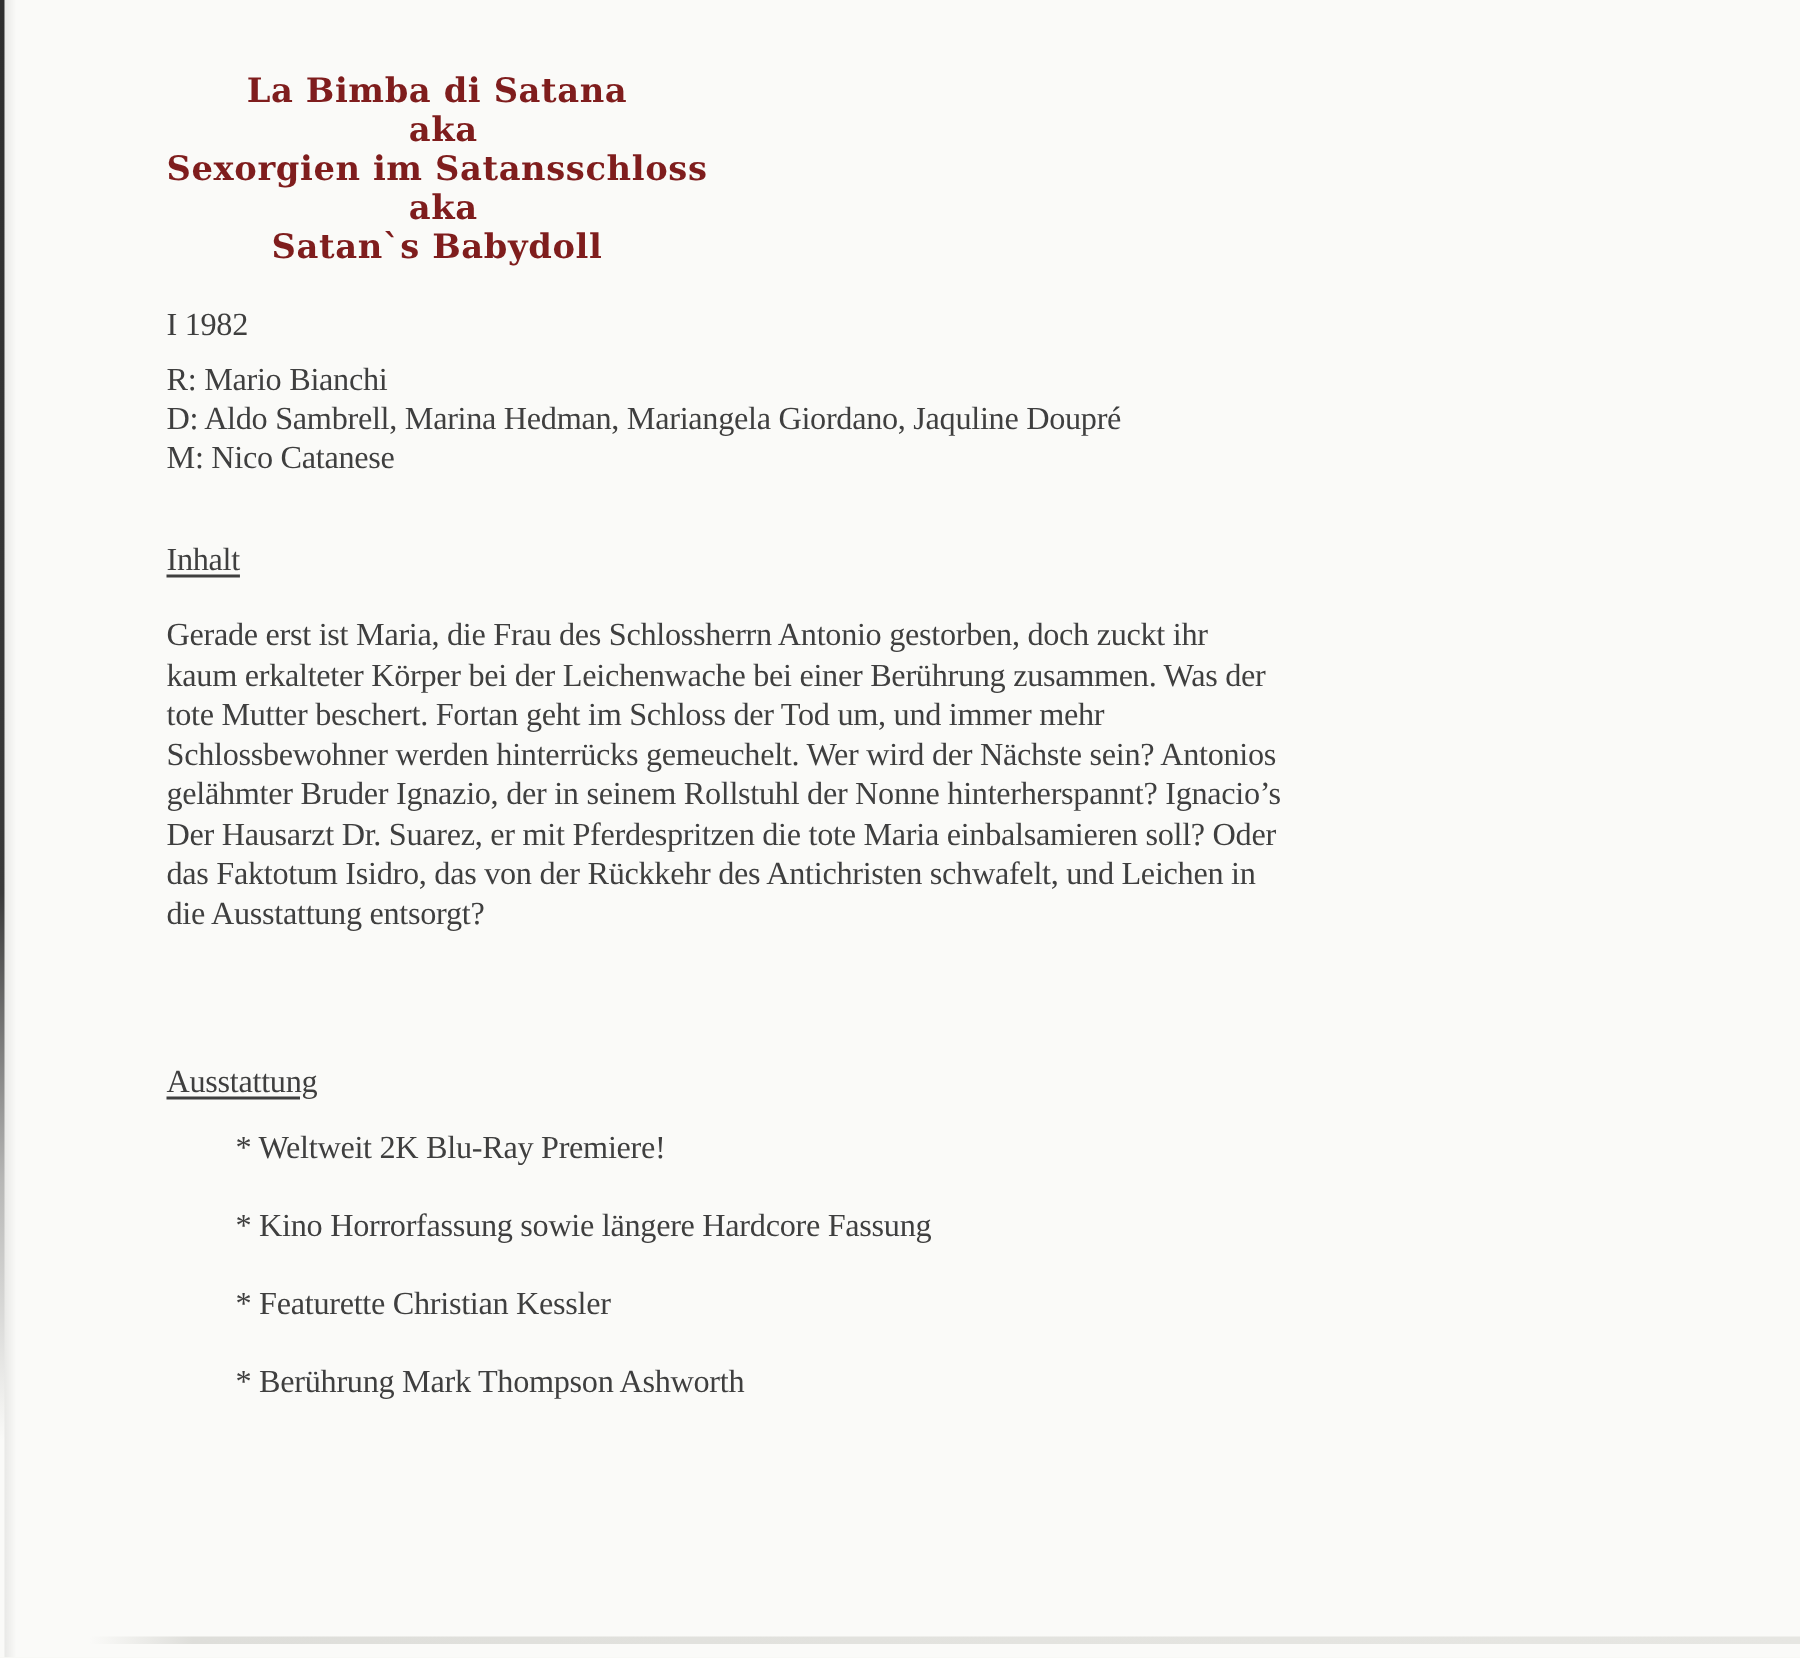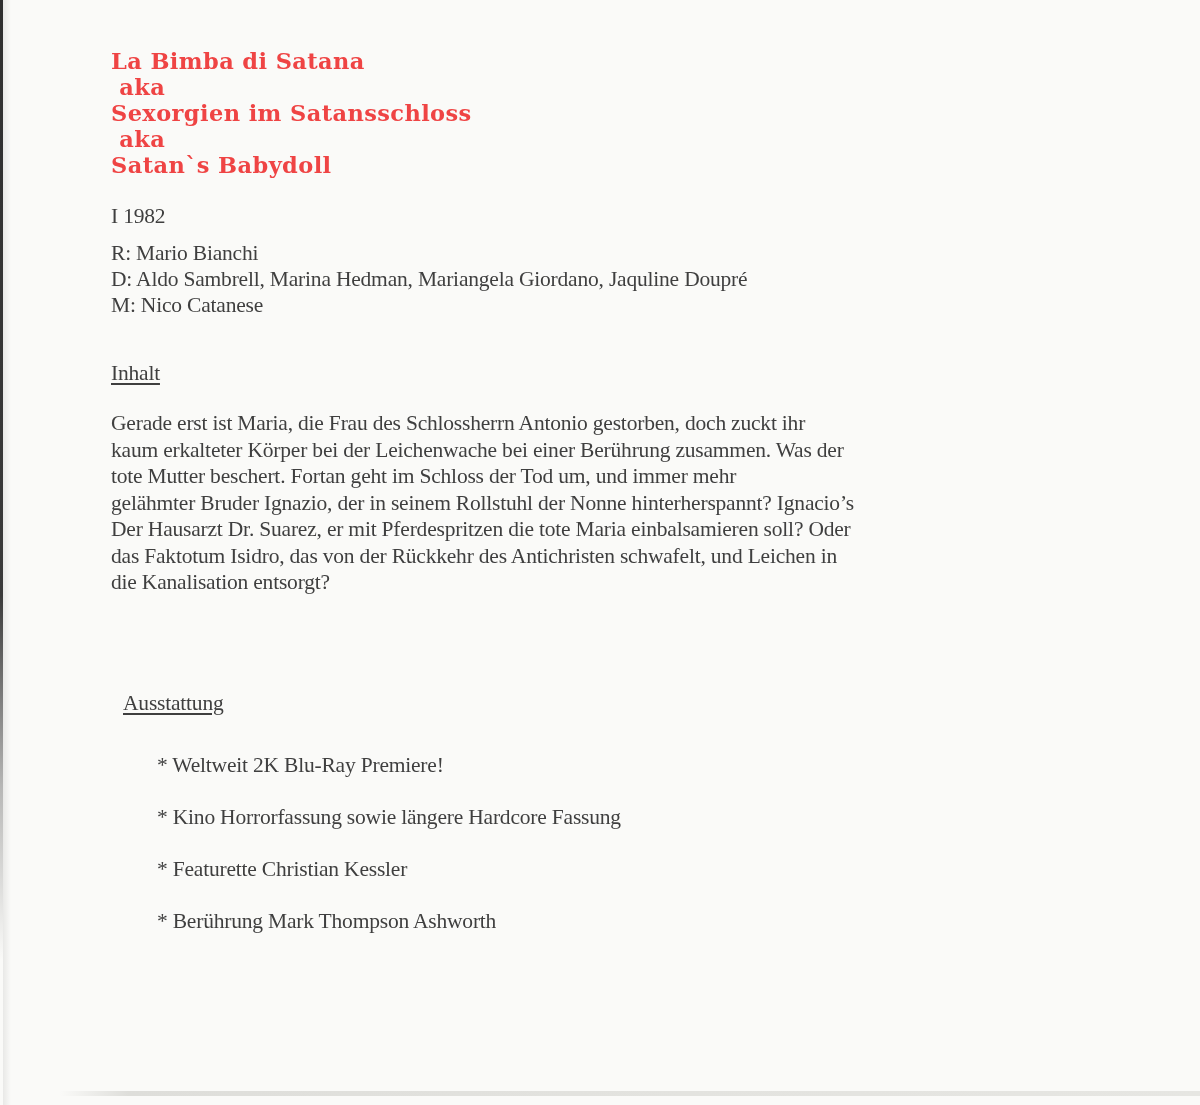--- a/index.html
+++ b/index.html
@@ -39,21 +39,22 @@
   .line { white-space: pre; }
 
   .title-block {
     position: absolute;
     left: 111px; top: 48px;
     font-family: "DejaVu Serif", serif;
     font-weight: bold;
     font-size: 22.5px;
     line-height: 26px;
     letter-spacing: 0.4px;
-    color: #ef4444;
+    color: #7f1d1d;
+    text-align: center;
   }
   .year-line {
     position: absolute;
     left: 111px; top: 203px;
     font-size: 21.5px;
     line-height: 26px;
     letter-spacing: -0.2px;
   }
   .credits-block {
     position: absolute;
@@ -66,21 +67,21 @@
     position: absolute;
     left: 111px;
     font-size: 21.5px;
     line-height: 26px;
     letter-spacing: -0.2px;
     text-decoration: underline;
     text-underline-offset: 3px;
     text-decoration-thickness: 1.5px;
   }
   .heading-inhalt { top: 360px; }
-  .heading-ausstattung { top: 690px; margin-left: 12px; }
+  .heading-ausstattung { top: 708px; }
   .synopsis-block {
     position: absolute;
     left: 111px; top: 410px;
     width: 1020px;
     font-size: 21.5px;
     line-height: 26.5px;
     letter-spacing: -0.2px;
   }
   .features-block {
     position: absolute;
@@ -115,24 +116,25 @@
     <div class="line">D: Aldo Sambrell, Marina Hedman, Mariangela Giordano, Jaquline Doupré</div>
     <div class="line">M: Nico Catanese</div>
   </div>
 
   <div class="section-heading heading-inhalt line">Inhalt</div>
 
   <div class="synopsis-block">
     <div class="line">Gerade erst ist Maria, die Frau des Schlossherrn Antonio gestorben, doch zuckt ihr</div>
     <div class="line">kaum erkalteter Körper bei der Leichenwache bei einer Berührung zusammen. Was der</div>
     <div class="line">tote Mutter beschert. Fortan geht im Schloss der Tod um, und immer mehr</div>
+    <div class="line">Schlossbewohner werden hinterrücks gemeuchelt. Wer wird der Nächste sein? Antonios</div>
     <div class="line">gelähmter Bruder Ignazio, der in seinem Rollstuhl der Nonne hinterherspannt? Ignacio’s</div>
     <div class="line">Der Hausarzt Dr. Suarez, er mit Pferdespritzen die tote Maria einbalsamieren soll? Oder</div>
     <div class="line">das Faktotum Isidro, das von der Rückkehr des Antichristen schwafelt, und Leichen in</div>
-    <div class="line">die Kanalisation entsorgt?</div>
+    <div class="line">die Ausstattung entsorgt?</div>
   </div>
 
   <div class="section-heading heading-ausstattung line">Ausstattung</div>
 
   <div class="features-block">
     <div class="feature-item line">* Weltweit 2K Blu-Ray Premiere!</div>
     <div class="feature-item line">* Kino Horrorfassung sowie längere Hardcore Fassung</div>
     <div class="feature-item line">* Featurette Christian Kessler</div>
     <div class="feature-item line">* Berührung Mark Thompson Ashworth</div>
   </div>

